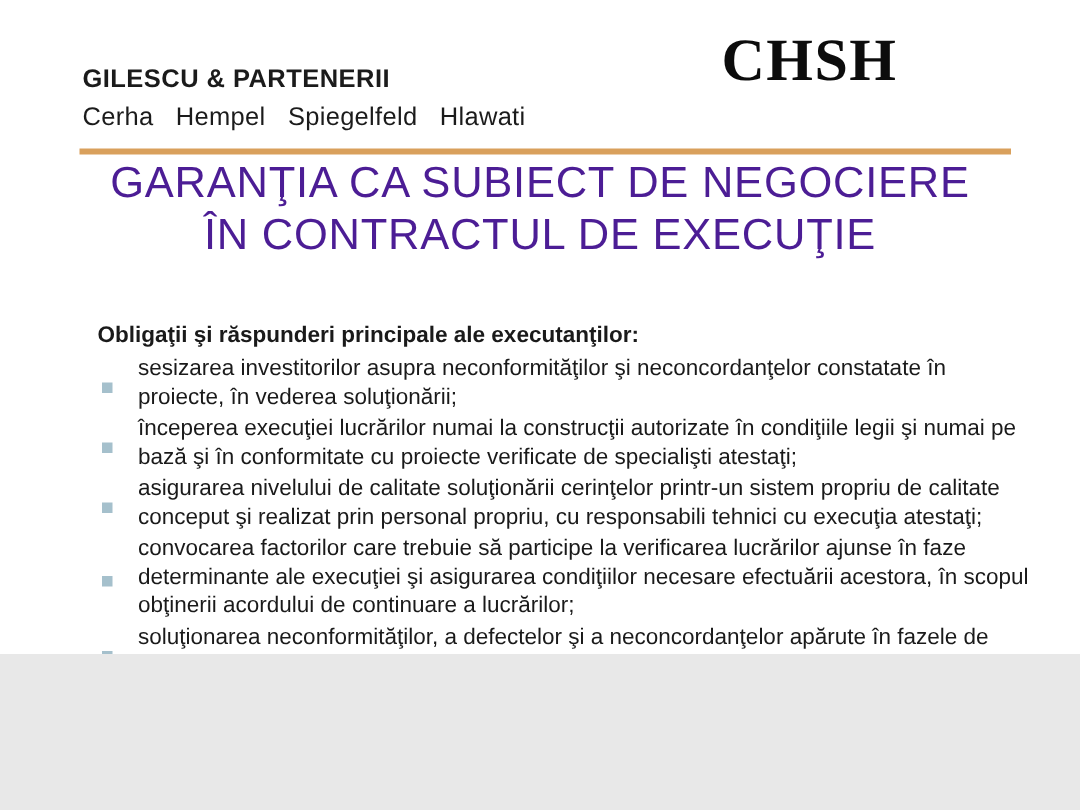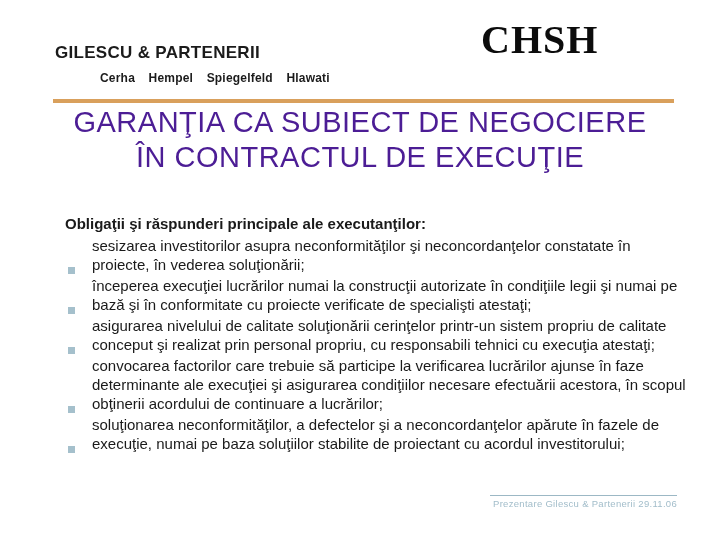--- a/index.html
+++ b/index.html
@@ -1,31 +1,31 @@
 <!DOCTYPE html>
 <html><head>
 <meta charset="utf-8">
 <style>
   html,body{margin:0;padding:0;background:#e8e8e8;}
   .slide{
     position:relative;
-    width:720px;height:540px;
+    width:720px;height:436px;
     background:#ffffff;
     font-family:"Liberation Sans",sans-serif;
     overflow:hidden;
     margin:0 auto;
   }
   
   .logo{position:absolute;left:55px;top:43px;color:#1b1b1b;}
   .logo-line1{
     font-size:17px;font-weight:bold;letter-spacing:.3px;line-height:20px;
   }
   .logo-line2{
-    font-size:12px;font-weight:bold;letter-spacing:.2px;line-height:20px;
-    word-spacing:10px;margin-top:5px;margin-left:45px;
+    font-size:17px;font-weight:normal;letter-spacing:.2px;line-height:20px;
+    word-spacing:10px;margin-top:5px;
   }
   .brand-mark{
     position:absolute;left:481px;top:16px;
     font-family:"Liberation Serif","DejaVu Serif",serif;
     font-weight:bold;font-size:40px;line-height:48px;
     letter-spacing:1px;color:#0c0c0c;
   }
   
   .gold-rule{
     position:absolute;left:53px;top:99px;width:621px;height:4px;
@@ -40,21 +40,21 @@
     color:#4c1d95;
   }
   
   .body{
     position:absolute;left:65px;top:202px;width:632px;
     font-size:15px;line-height:19px;color:#1a1a1a;
   }
   .body-heading{font-weight:bold;margin:12px 0 3px 0;}
   .bullet-list{list-style:none;margin:0;padding:0;}
   .bullet-list li{
-    display:flex;align-items:flex-end;margin:2px 0 2px 3px;
+    display:flex;align-items:center;margin:2px 0 2px 3px;
   }
   .bullet-marker{
     flex:0 0 auto;width:7px;height:7px;margin:6px 17px 0 0;
     background:#a5c0cc;
   }
   .bullet-text{flex:1 1 auto;max-width:600px;}
   
   .footer-rule{
     position:absolute;left:490px;top:495px;width:187px;height:1px;
     background:#9cb8c5;

